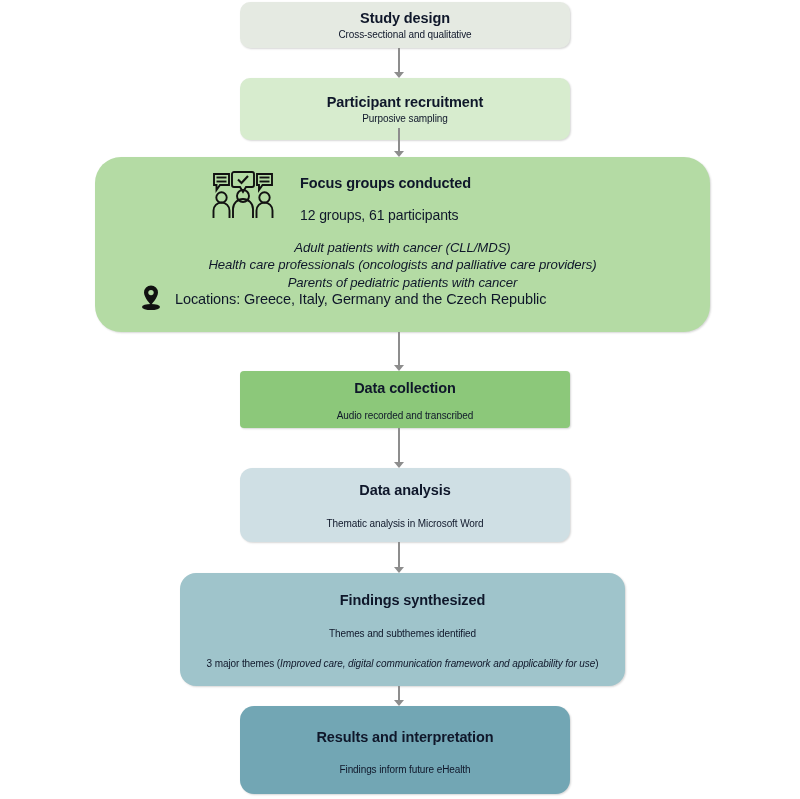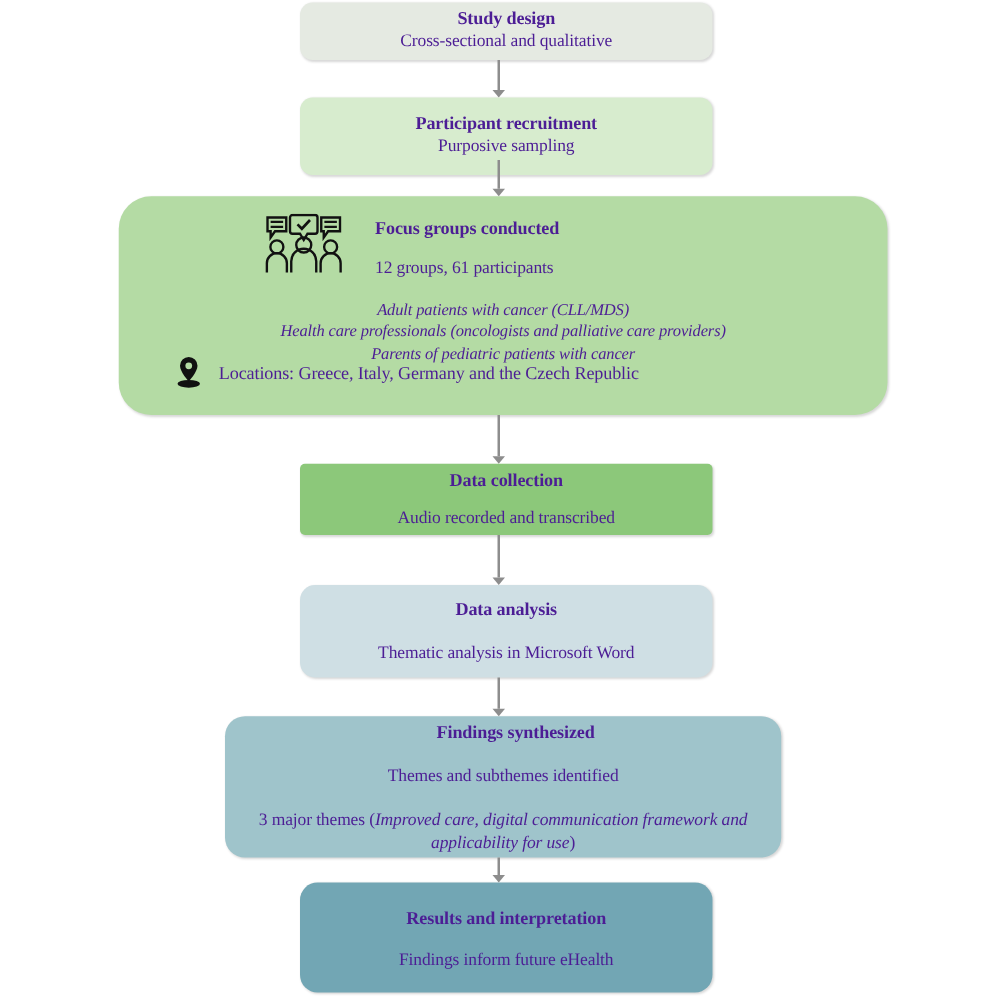--- a/index.html
+++ b/index.html
@@ -21,33 +21,32 @@
 
   
   .node {
     position: absolute;
     box-sizing: border-box;
     display: flex;
     flex-direction: column;
     align-items: center;
     justify-content: center;
     text-align: center;
-    color: #4c1d95;
+    color: #0f172a;
     border-radius: 12px;
     box-shadow: 1px 1px 2px rgba(0,0,0,0.16);
-    font-family: Liberation Serif, serif;
   }
   .node .title {
     font-weight: bold;
     font-size: 14.5px;
     line-height: 1.25;
     letter-spacing: -0.1px;
   }
   .node .sub {
-    font-size: 14px;
+    font-size: 10px;
     line-height: 1.3;
     letter-spacing: -0.1px;
   }
 
   
   #node-study-design {
     left: 240px; top: 2px; width: 330px; height: 46px;
     background: #e5eae2;
     border-radius: 10px;
   }

